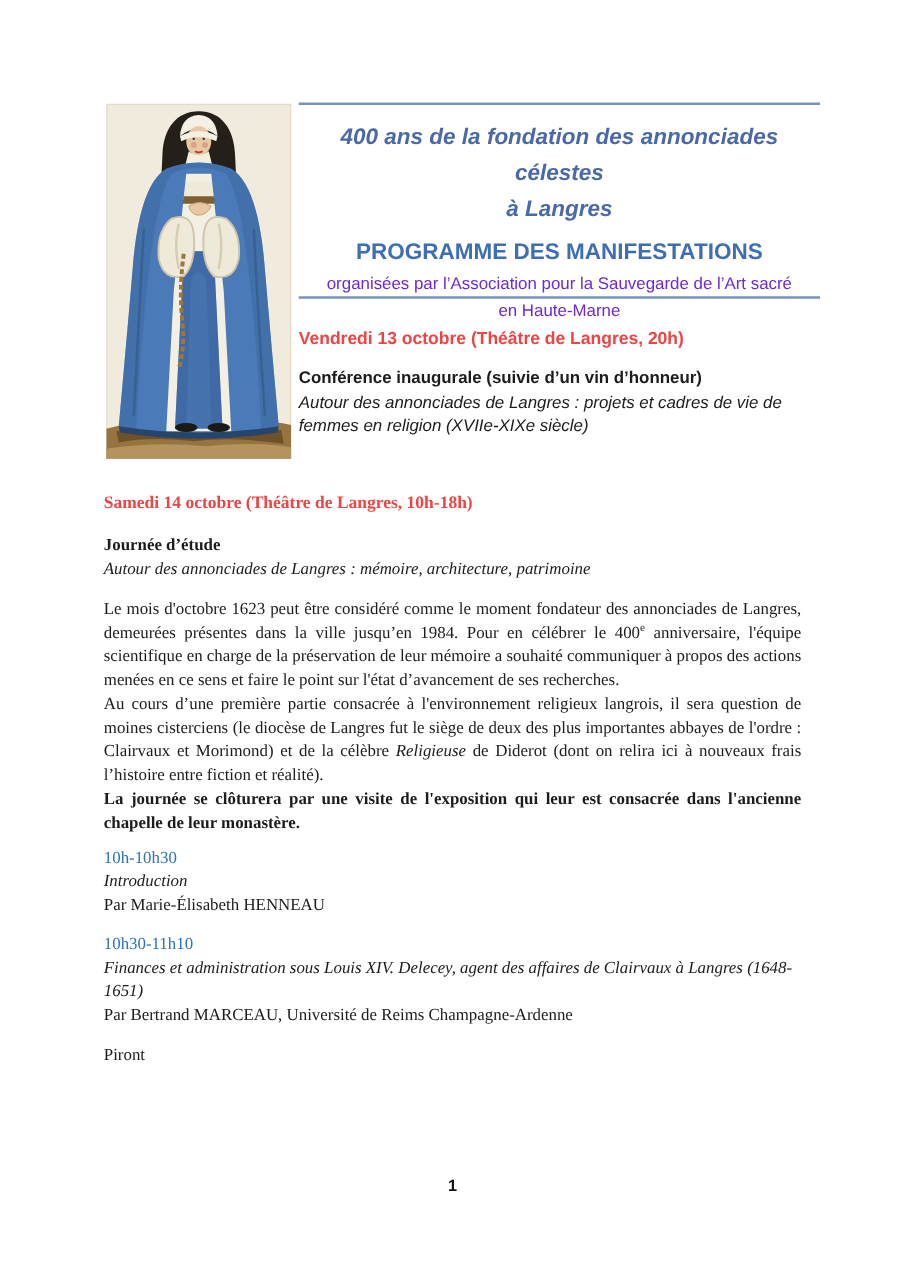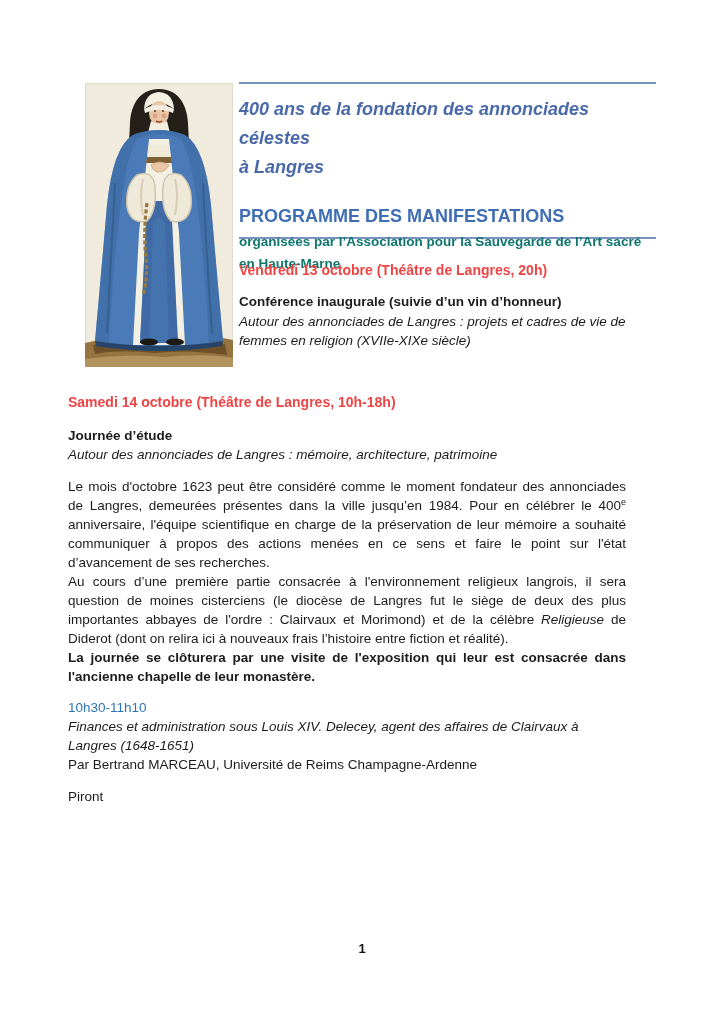--- a/index.html
+++ b/index.html
@@ -8,34 +8,34 @@
     font-family:"Liberation Sans", sans-serif; color:#1c1c1c; overflow:hidden;
   }
 
   
   .nun-figure { position:absolute; left:85px; top:83px; width:148px; height:284px; }
 
   
   .header-block {
     position:absolute; left:239px; top:82px; width:417px; height:157px;
     box-sizing:border-box; border-top:2px solid #7a93bd; border-bottom:2px solid #7a93bd;
-    padding-top:11px;
+    text-align:center; padding-top:11px;
   }
   .doc-title { font-size:18px; font-weight:bold; font-style:italic; color:#4a69a8; line-height:29px; }
-  .program-title { font-size:18px; font-weight:bold; color:#3f6eb5; line-height:24px; margin-top:22px; }
-  .organizer { font-size:13.5px; color:#0f766e; line-height:22px; margin-top:3px;font-weight:bold; }
+  .program-title { font-size:18px; font-weight:bold; color:#3f6eb5; line-height:24px; margin-top:7px; }
+  .organizer { font-size:13.5px; color:#6d28d9; line-height:22px; margin-top:3px; }
 
   
   .friday-block { position:absolute; left:239px; top:261px; width:420px; font-size:13.5px; line-height:19.5px; }
   .date-heading { color:#ef4444; font-weight:bold; font-size:14px; line-height:19px; }
   .event-title { font-weight:bold; margin-top:12px; }
   .event-subtitle { font-style:italic; }
 
   
-  .body-block { position:absolute; left:68px; top:393px; width:558px; font-size:13.5px; line-height:19px; }
+  .body-block { position:absolute; left:83px; top:393px; width:558px; font-size:13.5px; line-height:19px;font-family:Liberation Serif, serif; }
   .body-block .event-title { margin-top:14px; }
   .para { text-align:justify; margin:0; }
   .para-group { margin-top:13px; }
   .closing { font-weight:bold; }
   .rel-italic { font-style:italic; }
   sup.anniv { font-size:9px; vertical-align:super; line-height:0; }
 
   .schedule-item { margin-top:12px; }
   .schedule-item.first { margin-top:9px; }
   .time { color:#2e74b5; }
@@ -138,20 +138,25 @@
     <div class="date-heading">Samedi 14 octobre (Théâtre de Langres, 10h-18h)</div>
     <div class="event-title">Journée d’étude</div>
     <div class="event-subtitle">Autour des annonciades de Langres : mémoire, architecture, patrimoine</div>
 
     <div class="para-group">
       <p class="para"><span>Le mois d'octobre 1623 peut être considéré comme le moment fondateur des annonciades de Langres, demeurées présentes dans la ville jusqu’en 1984. Pour en célébrer le 400</span><sup class="anniv">e</sup><span> anniversaire, l'équipe scientifique en charge de la préservation de leur mémoire a souhaité communiquer à propos des actions menées en ce sens et faire le point sur l'état d’avancement de ses recherches.</span></p>
       <p class="para"><span>Au cours d’une première partie consacrée à l'environnement religieux langrois, il sera question de moines cisterciens (le diocèse de Langres fut le siège de deux des plus importantes abbayes de l'ordre : Clairvaux et Morimond) et de la célèbre </span><span class="rel-italic">Religieuse</span><span> de Diderot (dont on relira ici à nouveaux frais l’histoire entre fiction et réalité).</span></p>
       <p class="para closing">La journée se clôturera par une visite de l'exposition qui leur est consacrée dans l'ancienne chapelle de leur monastère.</p>
     </div>
 
+    <div class="schedule-item first">
+      <div class="time">10h-10h30</div>
+      <div class="talk-title">Introduction</div>
+      <div>Par Marie-Élisabeth HENNEAU</div>
+    </div>
 
     <div class="schedule-item">
       <div class="time">10h30-11h10</div>
       <div class="talk-title">Finances et administration sous Louis XIV. Delecey, agent des affaires de Clairvaux à Langres (1648-1651)</div>
       <div>Par Bertrand MARCEAU, Université de Reims Champagne-Ardenne</div>
     </div>
 
     <div class="pause">Piront</div>
   </div>
 

